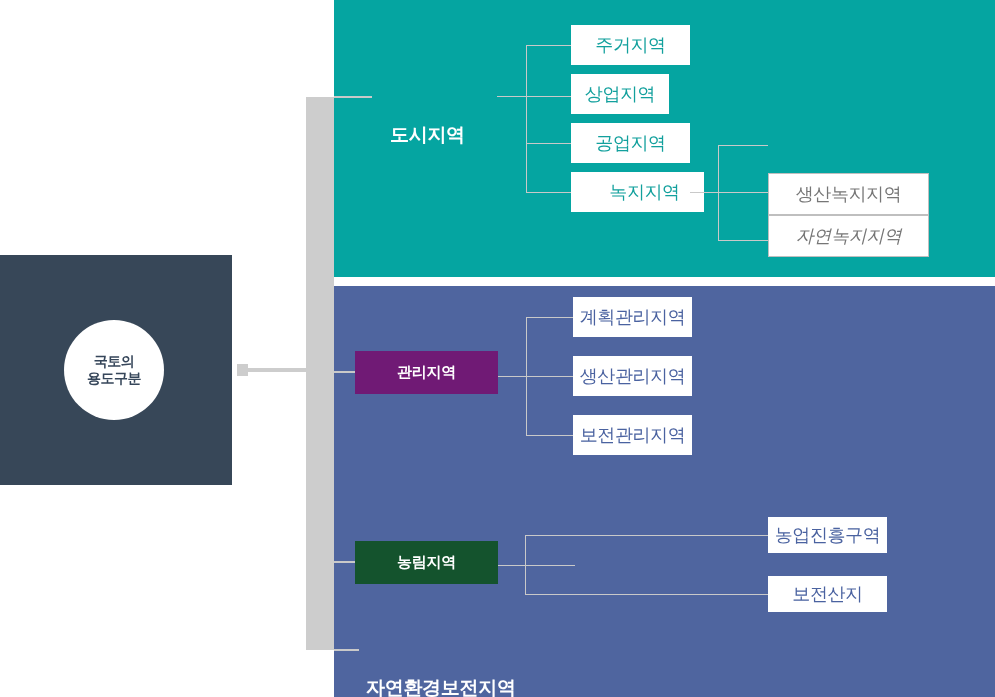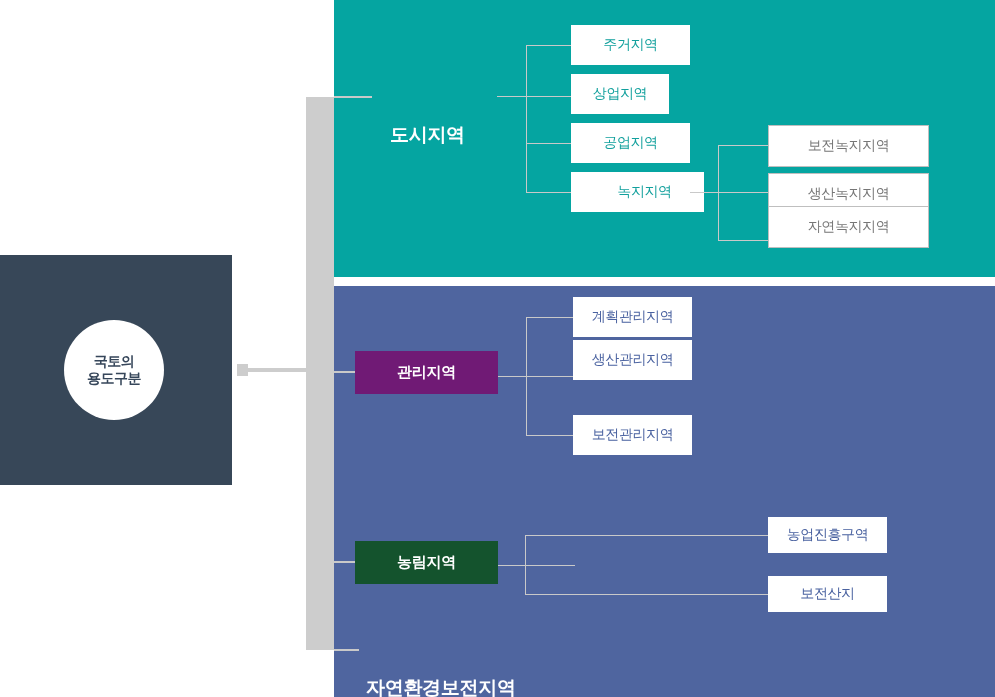--- a/index.html
+++ b/index.html
@@ -108,21 +108,21 @@
   .branch-box.mgmt { background: #701a75; }
   .branch-box.agri { background: #14532d; }
 
   
   .leaf {
     position: absolute;
     background: #ffffff;
     display: flex;
     align-items: center;
     justify-content: center;
-    font-size: 14px;
+    font-size: 18px;
     letter-spacing: -0.4px;
     white-space: nowrap;
   }
   .leaf.teal   { color: #12a09d; }
   .leaf.blue   { color: #4a62a0; }
   .leaf.greybx { color: #767676; border: 1px solid #bfbfbf; }
 </style>
 </head>
 <body>
 
@@ -153,34 +153,33 @@
   <div class="leaf teal" style="left:571px; top:74px; width:98px; height:40px;">상업지역</div>
   <div class="leaf teal" style="left:571px; top:123px; width:119px; height:40px;">공업지역</div>
   <div class="leaf teal" style="left:571px; top:172px; width:119px; height:40px;padding-left:14px;">녹지지역</div>
 
   <div class="h-line" style="left:690px; top:192px; width:28px;"></div>
   <div class="v-line" style="left:718px; top:145px; height:95px;"></div>
   <div class="h-line" style="left:718px; top:145px; width:50px;"></div>
   <div class="h-line" style="left:718px; top:192px; width:50px;"></div>
   <div class="h-line" style="left:718px; top:240px; width:50px;"></div>
 
-  <div class="leaf greybx" style="left:768px; top:125px; width:159px; height:40px;">보전녹지지역</div>
   <div class="leaf greybx" style="left:768px; top:173px; width:159px; height:40px;">생산녹지지역</div>
-  <div class="leaf greybx" style="left:768px; top:206px; width:159px; height:40px;">자연녹지지역</div>
+  <div class="leaf greybx" style="left:768px; top:215px; width:159px; height:40px;font-style:italic;">자연녹지지역</div>
 
   <div class="h-line thick" style="left:334px; top:371px; width:21px;"></div>
   <div class="branch-box mgmt" style="left:355px; top:351px; width:143px; height:43px;">관리지역</div>
 
   <div class="h-line" style="left:498px; top:376px; width:75px;"></div>
   <div class="v-line" style="left:526px; top:317px; height:119px;"></div>
   <div class="h-line" style="left:526px; top:317px; width:47px;"></div>
   <div class="h-line" style="left:526px; top:435px; width:47px;"></div>
 
   <div class="leaf blue" style="left:573px; top:297px; width:119px; height:40px;">계획관리지역</div>
-  <div class="leaf blue" style="left:573px; top:340px; width:119px; height:40px;">생산관리지역</div>
+  <div class="leaf blue" style="left:573px; top:356px; width:119px; height:40px;">생산관리지역</div>
   <div class="leaf blue" style="left:573px; top:415px; width:119px; height:40px;">보전관리지역</div>
 
   <div class="h-line thick" style="left:334px; top:561px; width:21px;"></div>
   <div class="branch-box agri" style="left:355px; top:541px; width:143px; height:43px;">농림지역</div>
 
   <div class="h-line" style="left:498px; top:565px; width:77px;"></div>
   <div class="v-line" style="left:525px; top:535px; height:60px;"></div>
   <div class="h-line" style="left:525px; top:535px; width:243px;"></div>
   <div class="h-line" style="left:525px; top:594px; width:243px;"></div>
 

